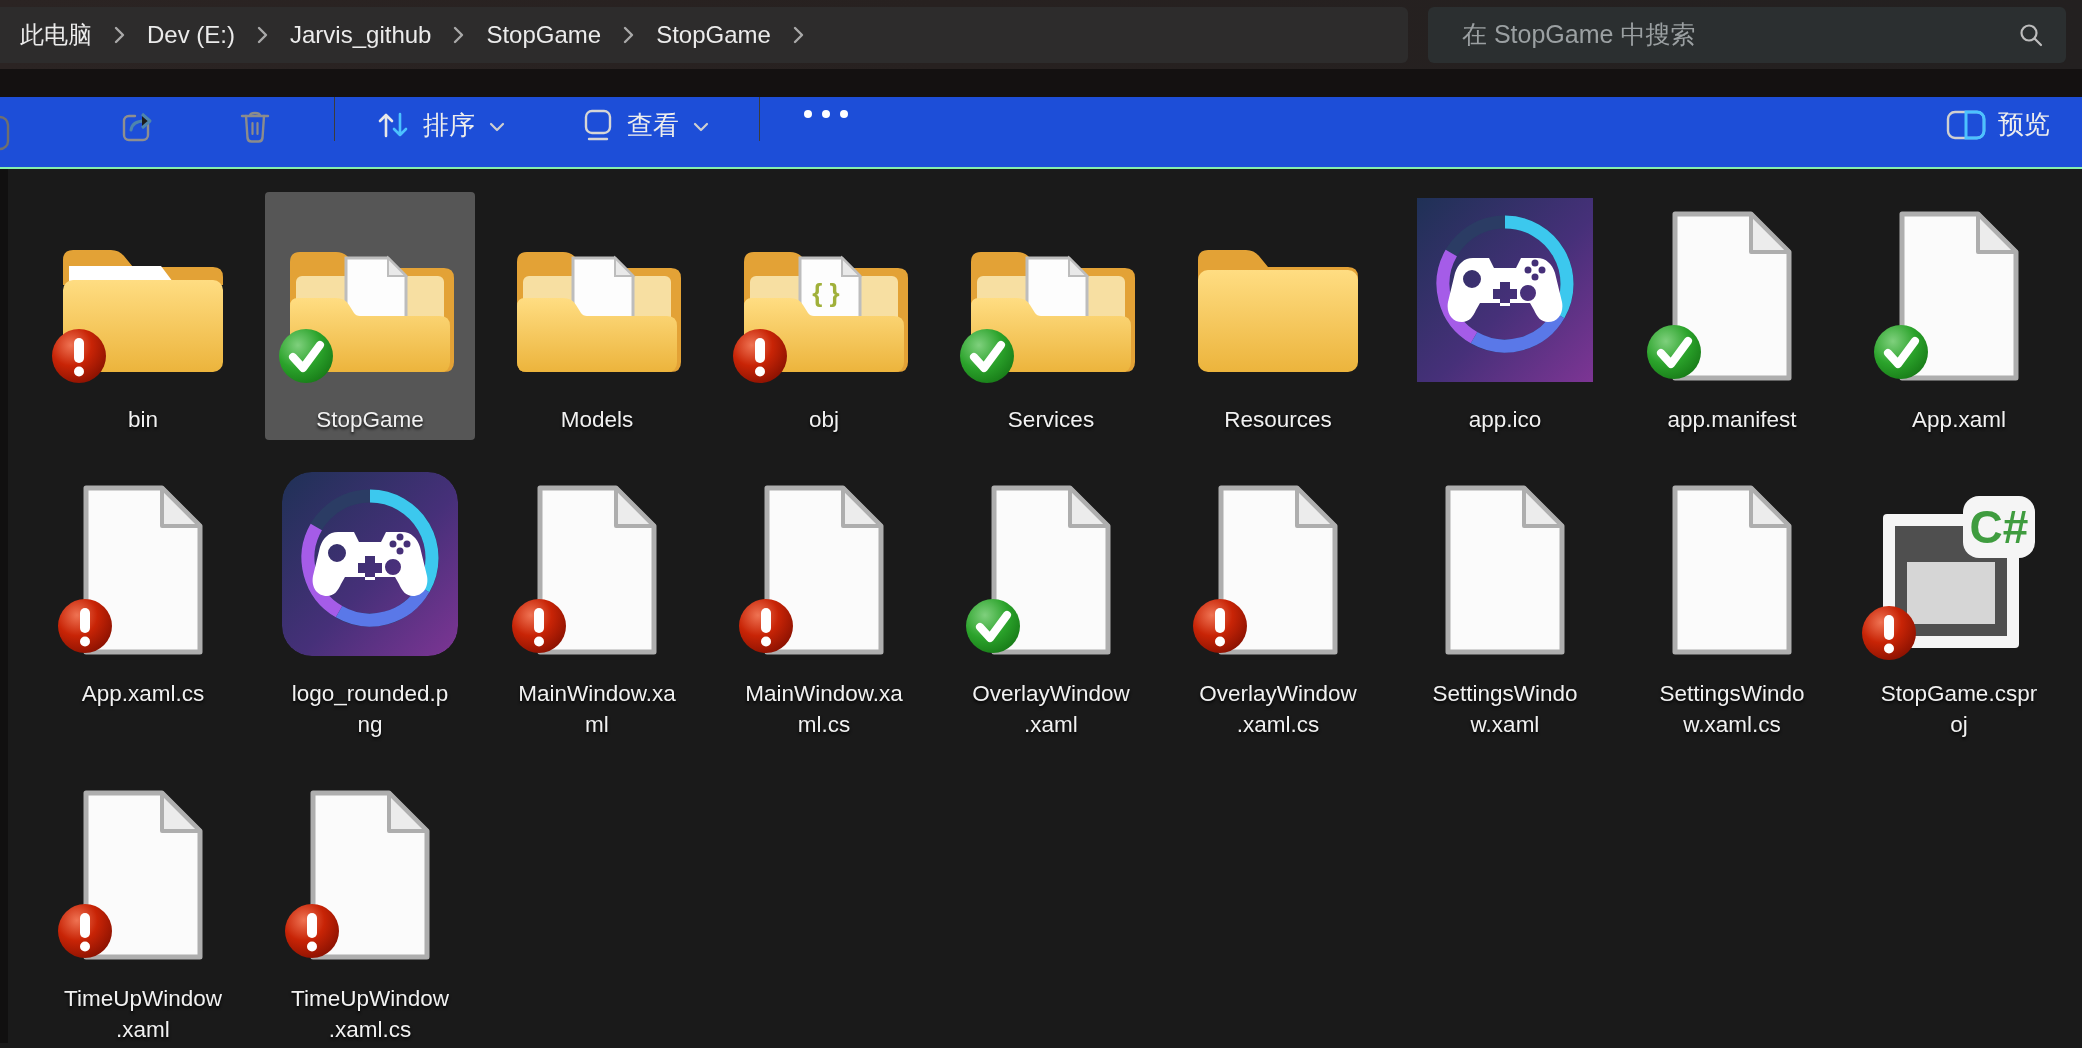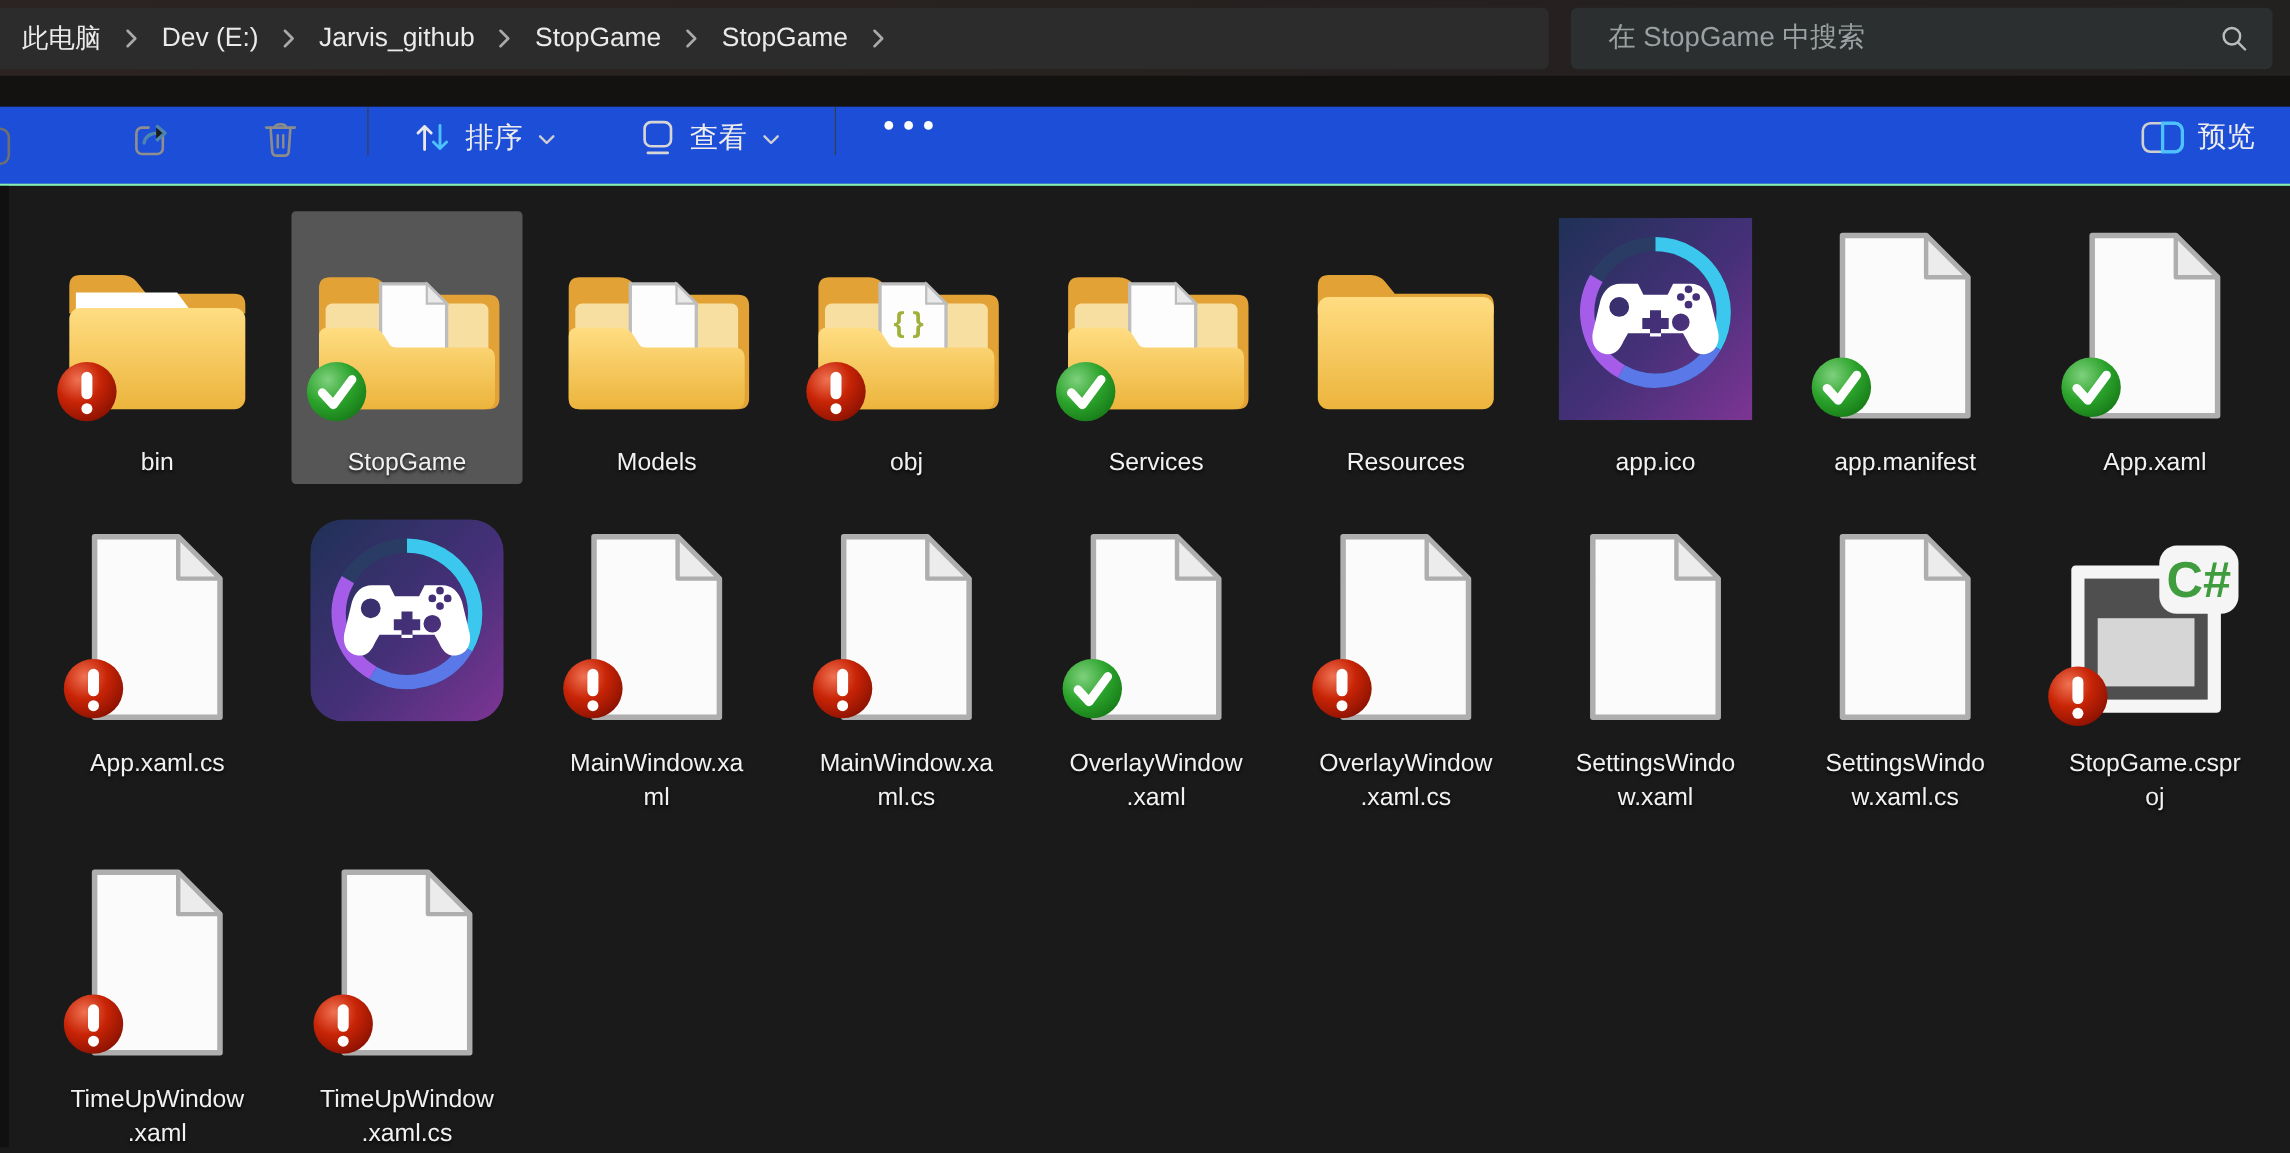--- a/index.html
+++ b/index.html
@@ -444,20 +444,24 @@
           <rect x="0" y="0" width="176" height="184" rx="30" fill="url(#logobg)"></rect>
           <circle cx="88" cy="86" r="62" fill="none" stroke="#2b3c64" stroke-width="13"></circle>
           <path d="M88 24 A62 62 0 0 1 141.7 117" fill="none" stroke="#3cc8ee" stroke-width="13"></path>
           <path d="M141.7 117 A62 62 0 0 1 57 139.7" fill="none" stroke="#5a78e8" stroke-width="13"></path>
           <path d="M57 139.7 A62 62 0 0 1 34.3 55" fill="none" stroke="#a55ce8" stroke-width="13"></path>
           <path fill="#ffffff" fill-rule="evenodd" d="M56 60 C47 60 41 66 38 75 L31 104 C29 115 35 124 45 124 C52 124 56 119 59 112 L63 105 L113 105 L117 112 C120 119 124 124 131 124 C141 124 147 115 145 104 L138 75 C135 66 129 60 120 60 Z M72 60 L104 60 L99 70 L77 70 Z M46 81 a9 9 0 1 0 18 0 a9 9 0 1 0 -18 0 M83 84 h10 v7 h7 v10 h-7 v7 h-10 v-7 h-7 v-10 h7 Z M103 95 a8 8 0 1 0 16 0 a8 8 0 1 0 -16 0 M107.5 72 a3.5 3.5 0 1 0 7 0 a3.5 3.5 0 1 0 -7 0 M114.5 65 a3.5 3.5 0 1 0 7 0 a3.5 3.5 0 1 0 -7 0 M114.5 79 a3.5 3.5 0 1 0 7 0 a3.5 3.5 0 1 0 -7 0 M121.5 72 a3.5 3.5 0 1 0 7 0 a3.5 3.5 0 1 0 -7 0"></path>
         </svg>
       </span>
 
     </div>
+    <div class="label">
+          <span>logo_rounded.p</span>
+          <span>ng</span>
+        </div>
   </div>
 
   <div class="tile icon-doc">
     <div class="icon-box">
 
       <svg class="icon-variant" width="130" height="172" viewBox="0 0 130 172">
         <path d="M8 4 H84 L122 42 V168 H8 Z" fill="#fbfbfb" stroke="#aeaeae" stroke-width="5" stroke-linejoin="round"></path>
         <path d="M84 4 L122 42 H84 Z" fill="#ececec" stroke="#aeaeae" stroke-width="4" stroke-linejoin="round"></path>
       </svg>
 

